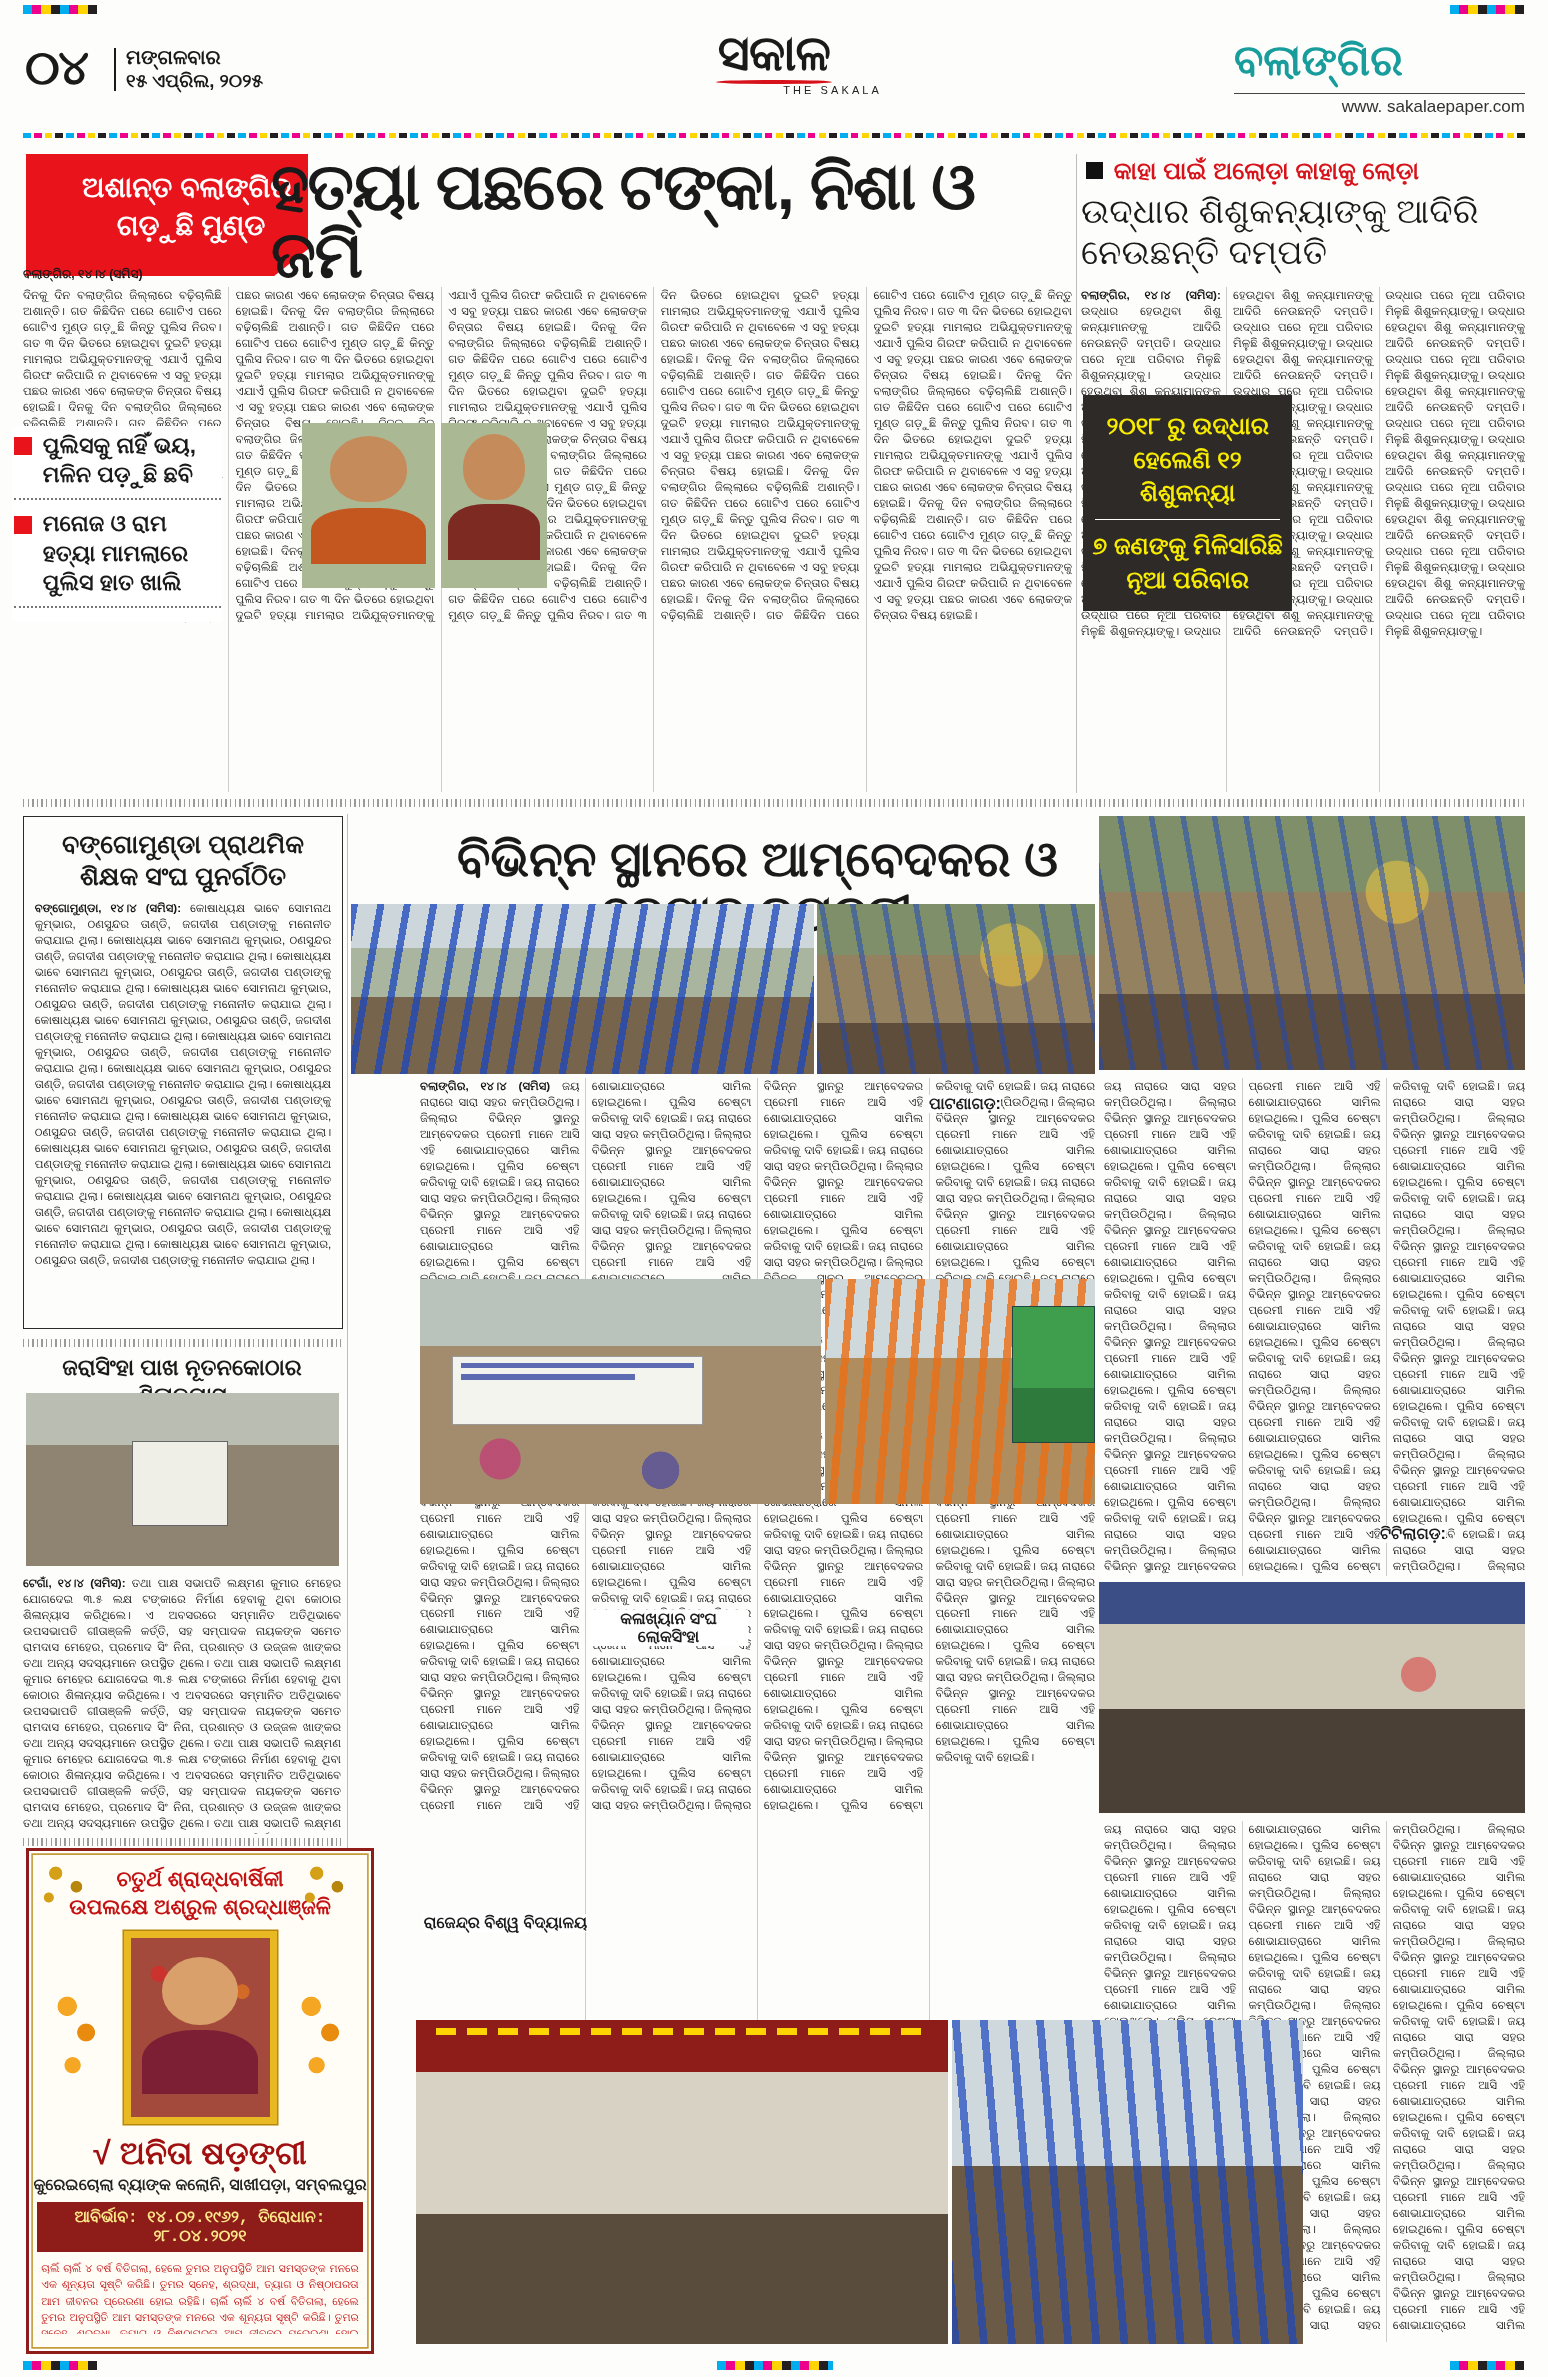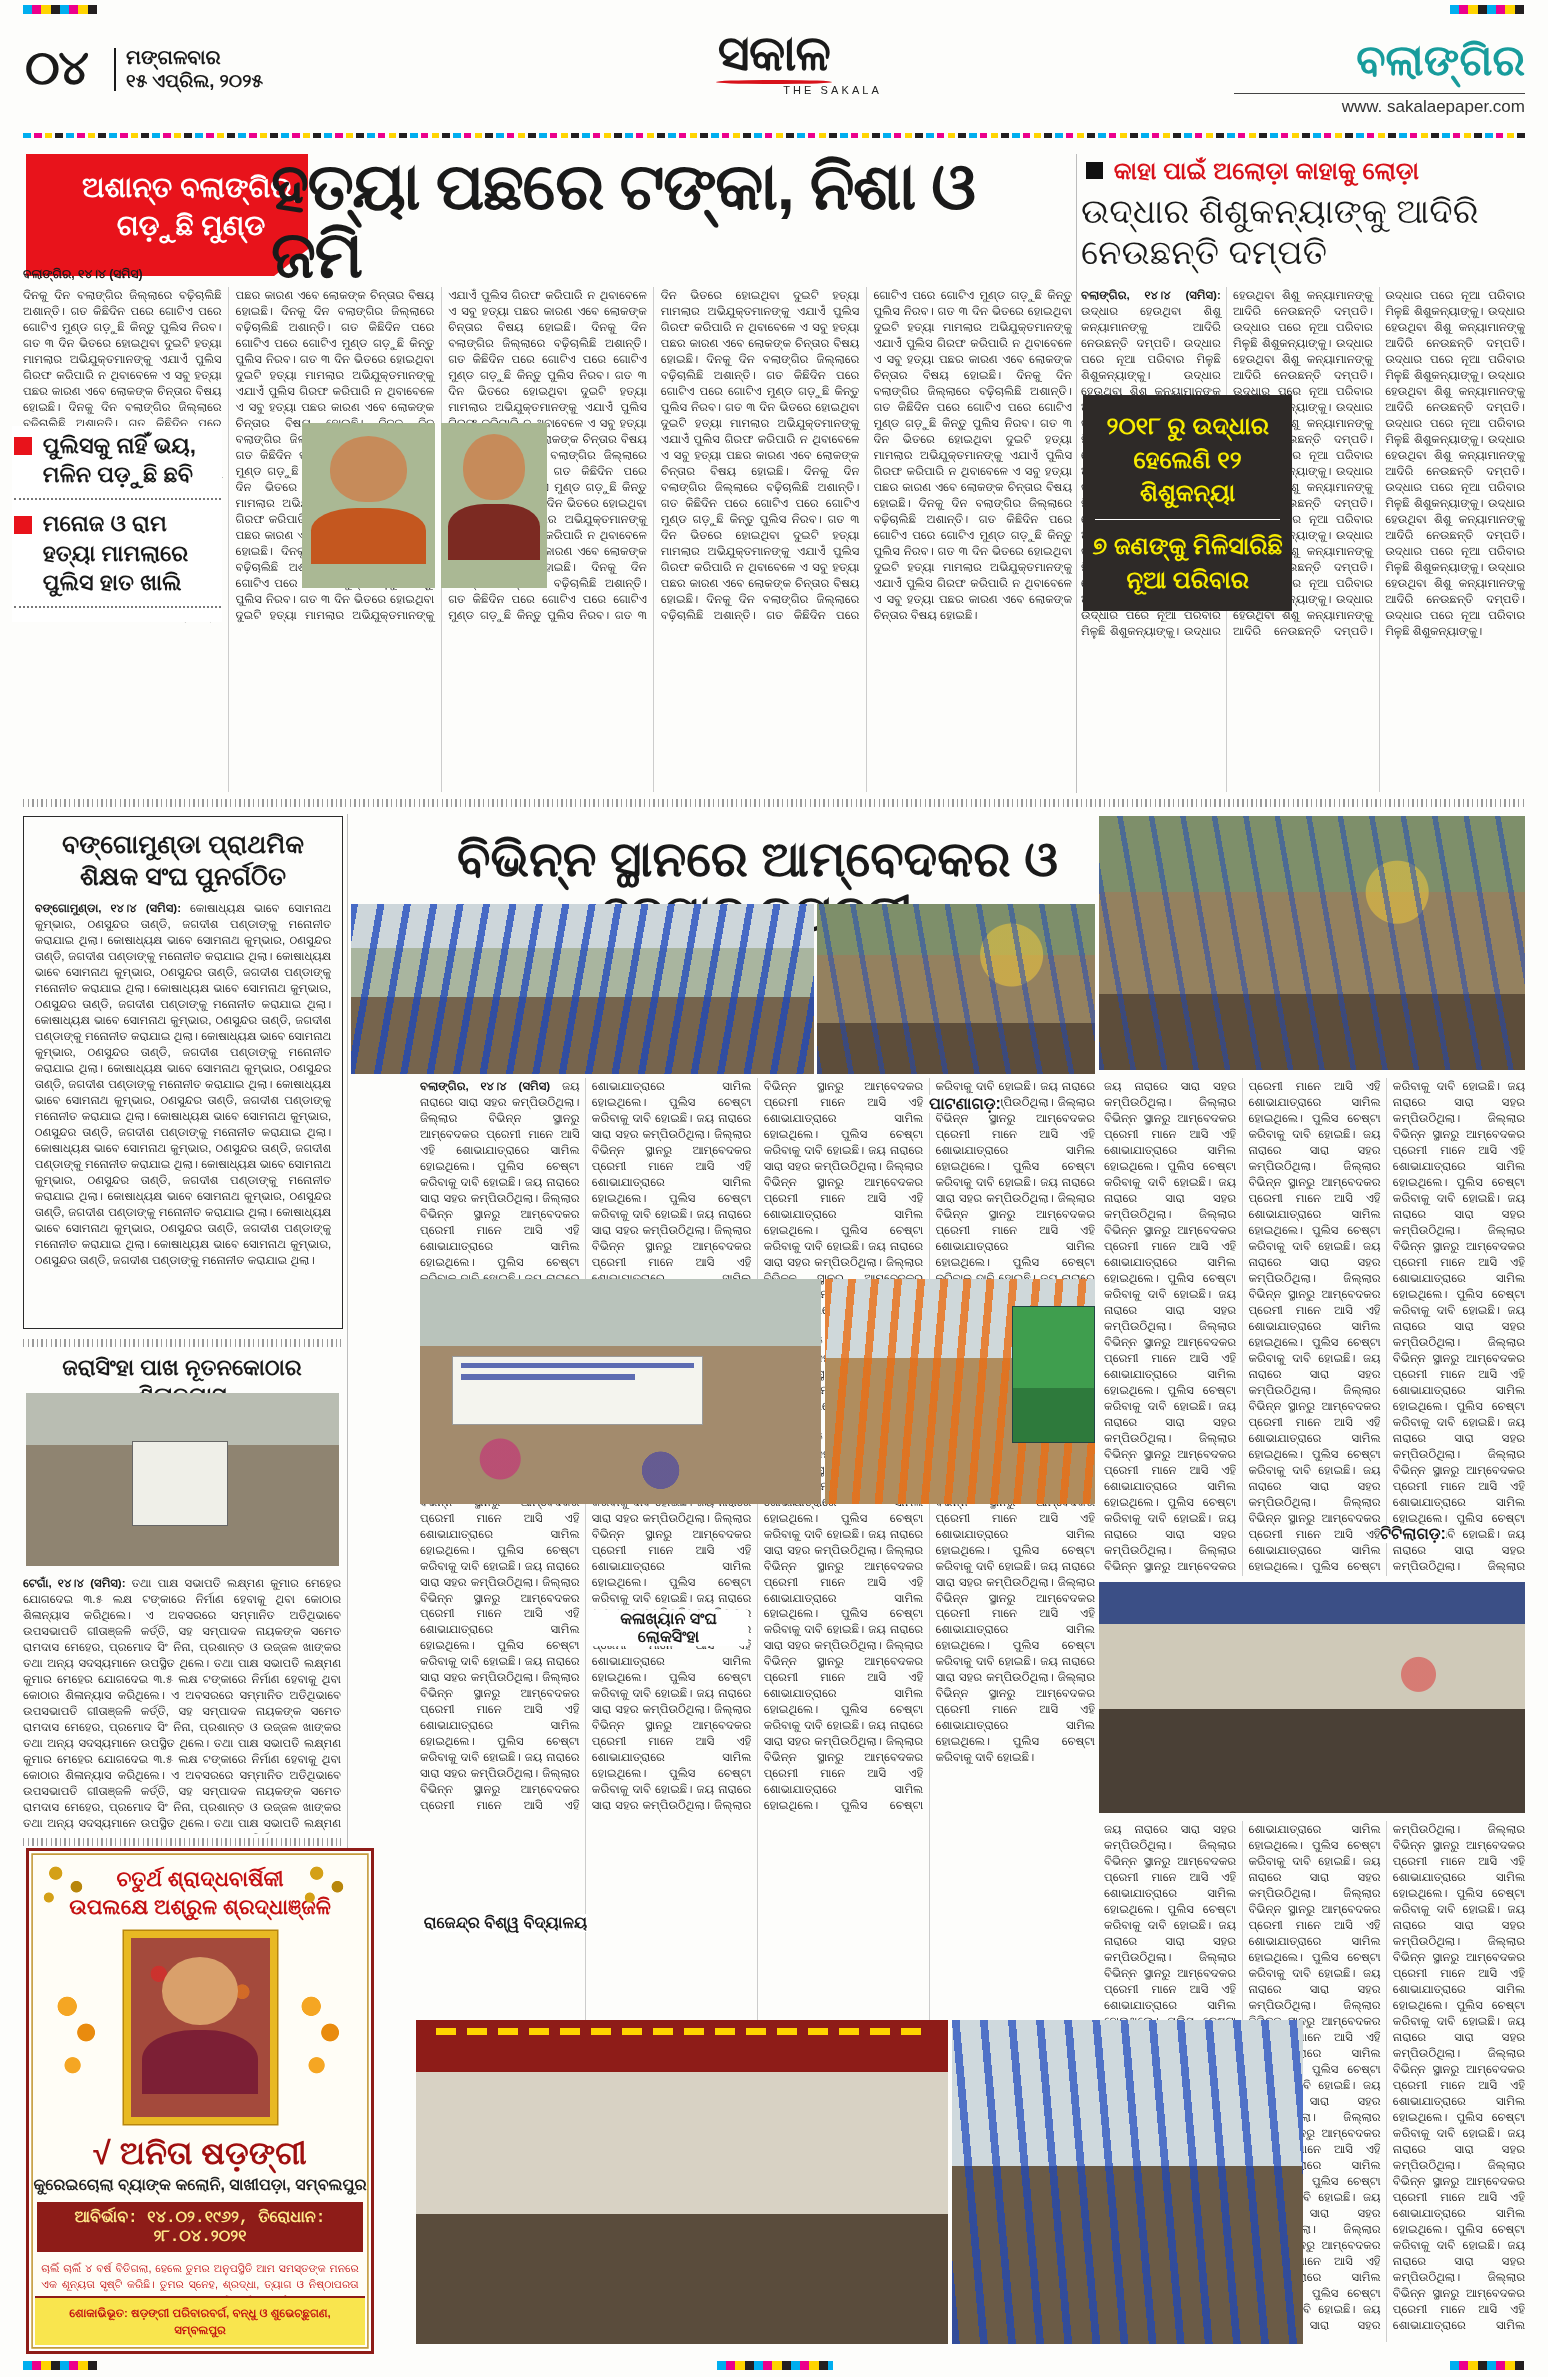--- a/index.html
+++ b/index.html
@@ -12,21 +12,21 @@
   
   .regstrip{height:9.3px;background:repeating-linear-gradient(90deg,#00aeef 0 9.3px,#ec008c 9.3px 18.5px,#ffd400 18.5px 28px,#231f20 28px 37px);}
   
   .pageno{font-size:48px;font-weight:bold;letter-spacing:-1.5px;}
   .hdr-vline{width:1.5px;background:#1a1a1a;}
   .hdr-day{font-size:20px;font-weight:bold;line-height:1.2;}
   .hdr-date{font-size:18.5px;font-weight:bold;line-height:1.3;}
   .masthead{font-size:49px;font-weight:bold;letter-spacing:-0.8px;text-align:center;line-height:1;}
   .masthead-sub{font-size:11px;letter-spacing:3.1px;text-align:right;color:#222;}
   .masthead-swoosh{height:4.6px;border-radius:50%;background:#d8121a;}
-  .edition{font-size:43px;font-weight:bold;color:#189c9c;letter-spacing:0px;text-align:right;line-height:1;}
+  .edition{font-size:43px;font-weight:bold;color:#189c9c;letter-spacing:0px;text-align:left;line-height:1;}
   .website-row{border-top:1.5px solid #444;font-size:17px;color:#333;text-align:right;padding-top:3.1px;}
   .colorrule{height:4.6px;background:repeating-linear-gradient(90deg,#00aeef 0 7.7px,rgba(0,0,0,0) 7.7px 10.8px,#ec008c 10.8px 18.5px,rgba(0,0,0,0) 18.5px 21.6px,#ffd400 21.6px 29px,rgba(0,0,0,0) 29px 32px,#231f20 32px 40px,rgba(0,0,0,0) 40px 43px);}
   .graydash{height:7.7px;background:repeating-linear-gradient(90deg,#9a9a9a 0 1.5px,rgba(0,0,0,0) 1.5px 4.6px);}
   .vrule{width:0.8px;background:#bdbdbd;}
   
   .kicker{color:#d8121a;font-size:24px;font-weight:bold;}
   .kicker .sq{display:inline-block;width:17px;height:17px;background:#111;margin-right:10.8px;}
   .headline-xl{font-size:65px;font-weight:bold;letter-spacing:-1.5px;line-height:1.05;}
   .headline-lg{font-size:34px;font-weight:normal;line-height:1.2;}
   .headline-md{font-size:49px;font-weight:bold;text-align:center;line-height:1.1;}
@@ -208,21 +208,20 @@
     <div class="face"></div>
     <div class="sari"></div>
   </div>
   <div class="obit-name" style="margin-top:10.8px;">
     <span>√</span>
     <span>ଅନିତା ଷଡ଼ଙ୍ଗୀ</span>
   </div>
   <div class="obit-addr" style="margin-top:4.6px;">କୁରେଇଚୋଲା ବ୍ୟାଙ୍କ କଲୋନି, ସାଖୀପଡ଼ା, ସମ୍ବଲପୁର</div>
   <div class="obit-bar" style="margin:7.7px 7.7px 0;font-family:Liberation Mono, monospace;">ଆବିର୍ଭାବ: ୧୪.୦୨.୧୯୬୨, ତିରୋଧାନ: ୨୮.୦୪.୨୦୨୧</div>
   <div class="obit-msg" style="margin:7.7px 12.3px 0;height:74px;">ଚାଲିଁ ଚାଲିଁ ୪ ବର୍ଷ ବିତିଗଲା, ହେଲେ ତୁମର ଅନୁପସ୍ଥିତି ଆମ ସମସ୍ତଙ୍କ ମନରେ ଏକ ଶୂନ୍ୟତା ସୃଷ୍ଟି କରିଛି। ତୁମର ସ୍ନେହ, ଶ୍ରଦ୍ଧା, ତ୍ୟାଗ ଓ ନିଷ୍ଠାପରତା ଆମ ଜୀବନର ପ୍ରେରଣା ହୋଇ ରହିଛି। ଚାଲିଁ ଚାଲିଁ ୪ ବର୍ଷ ବିତିଗଲା, ହେଲେ ତୁମର ଅନୁପସ୍ଥିତି ଆମ ସମସ୍ତଙ୍କ ମନରେ ଏକ ଶୂନ୍ୟତା ସୃଷ୍ଟି କରିଛି। ତୁମର ସ୍ନେହ, ଶ୍ରଦ୍ଧା, ତ୍ୟାଗ ଓ ନିଷ୍ଠାପରତା ଆମ ଜୀବନର ପ୍ରେରଣା ହୋଇ ରହିଛି।</div>
-  <div class="obit-mourners" style="position:absolute;left:6.2px;right:6.2px;bottom:6.2px;">ଶୋକାଭିଭୂତ: ଷଡ଼ଙ୍ଗୀ ପରିବାରବର୍ଗ, ବନ୍ଧୁ ଓ ଶୁଭେଚ୍ଛୁଗଣ, ସମ୍ବଲପୁର</div>
 </div>
 
 <div class="abs headline-md" style="left:420px;top:833px;width:675px;">ବିଭିନ୍ନ ସ୍ଥାନରେ ଆମ୍ବେଦକର ଓ ହନୁମାନ ଜୟନ୍ତୀ</div>
 
 <div class="abs photo ph-crowd" style="left:1099px;top:816px;width:426px;height:254px;"></div>
 <div class="abs photo ph-march-blue" style="left:351px;top:904px;width:463px;height:170px;"></div>
 <div class="abs photo ph-crowd" style="left:817px;top:904px;width:278px;height:170px;"></div>
 
 <div class="abs bodytext cols4" style="left:420px;top:1078px;width:675px;height:1265px;">
   <b>ବଲାଙ୍ଗିର, ୧୪।୪ (ସମିସ)</b>

